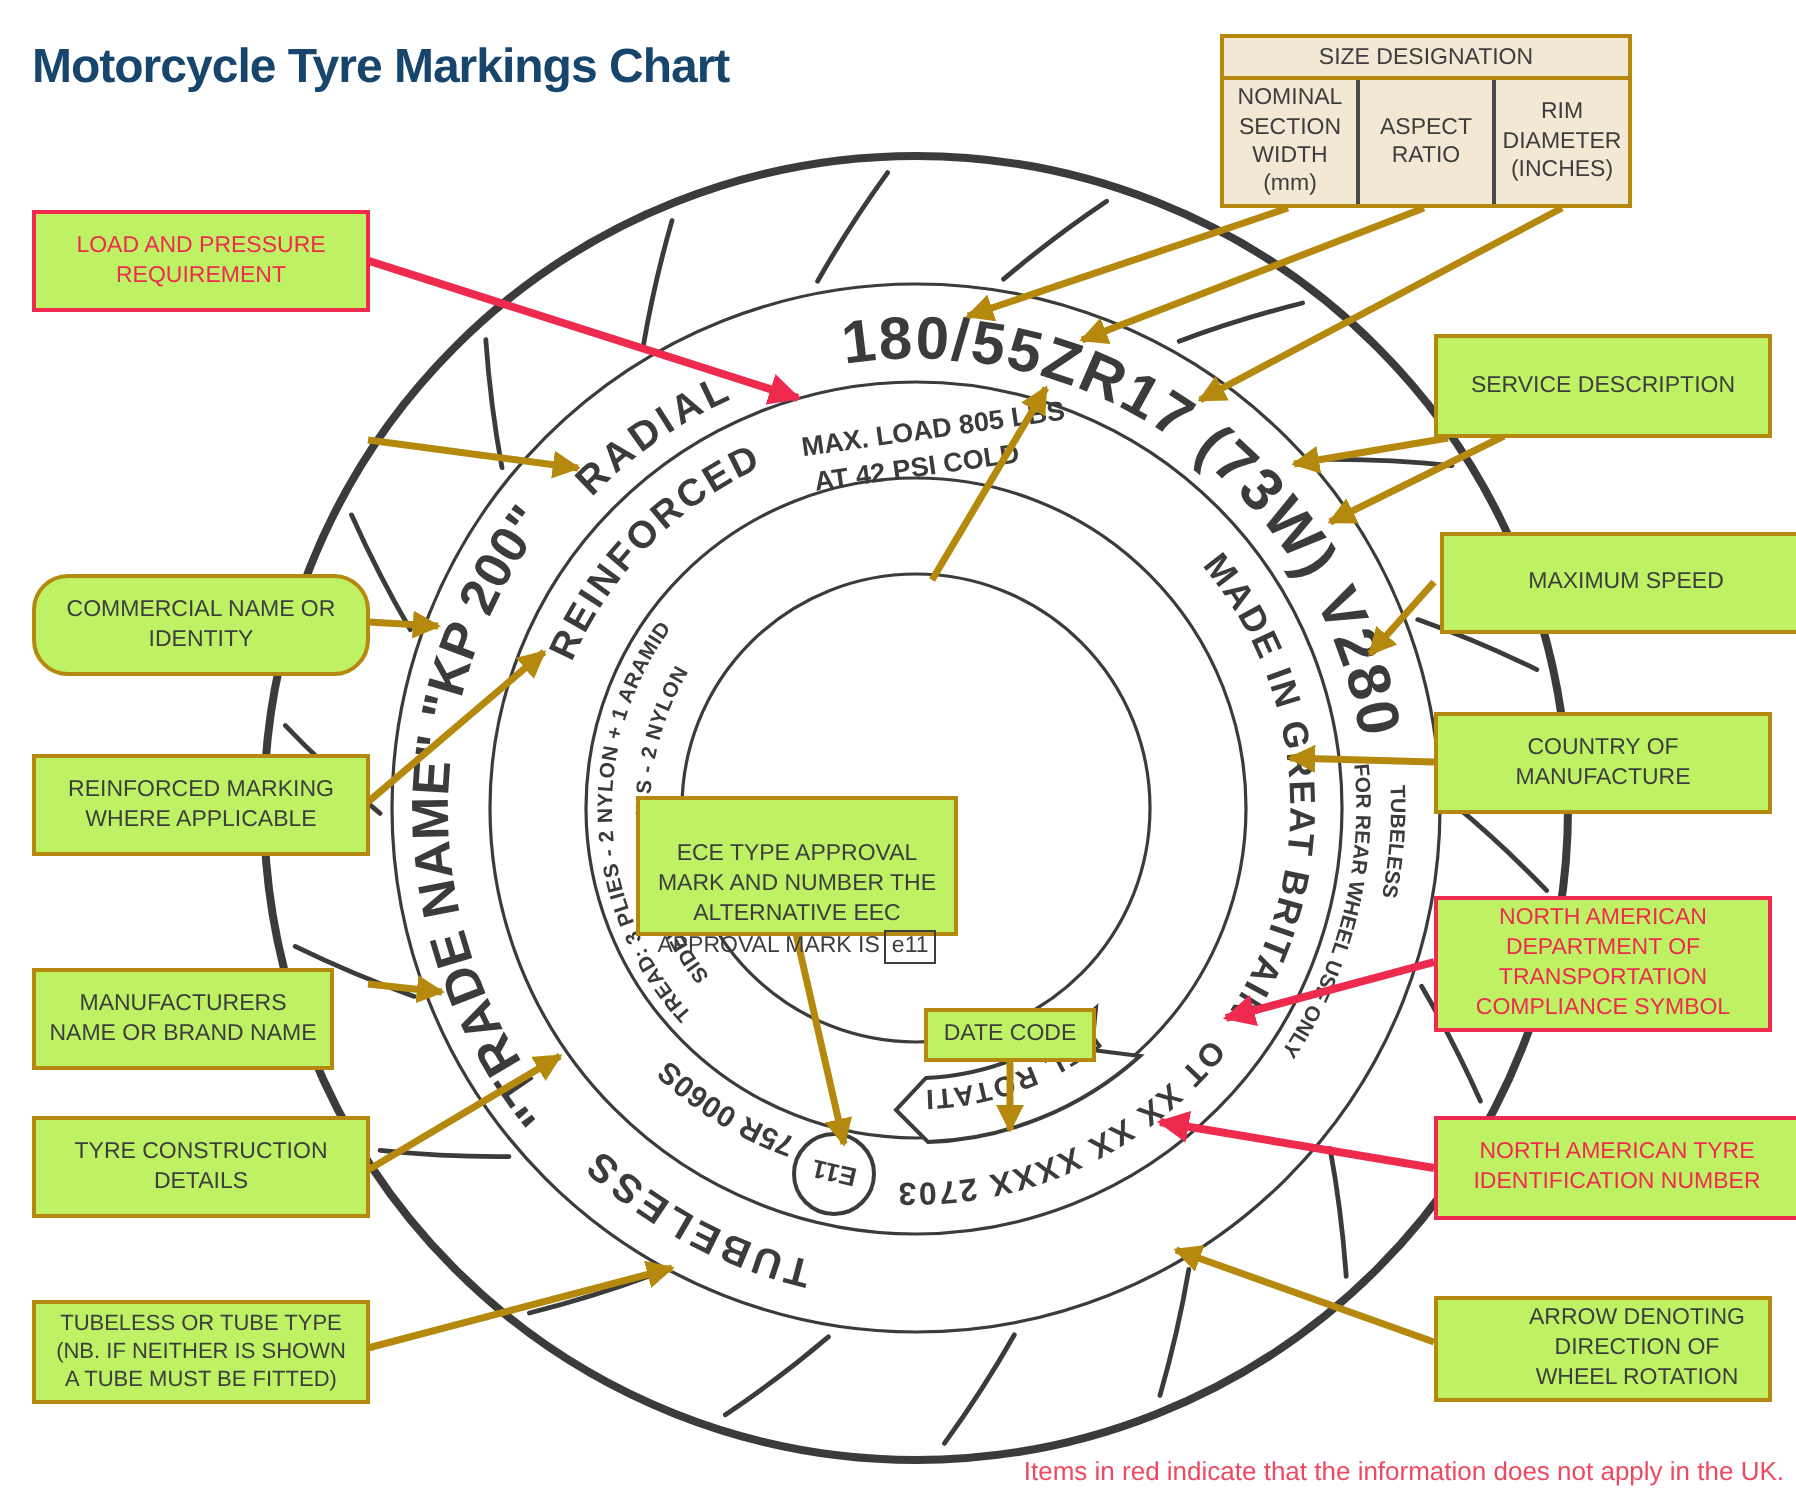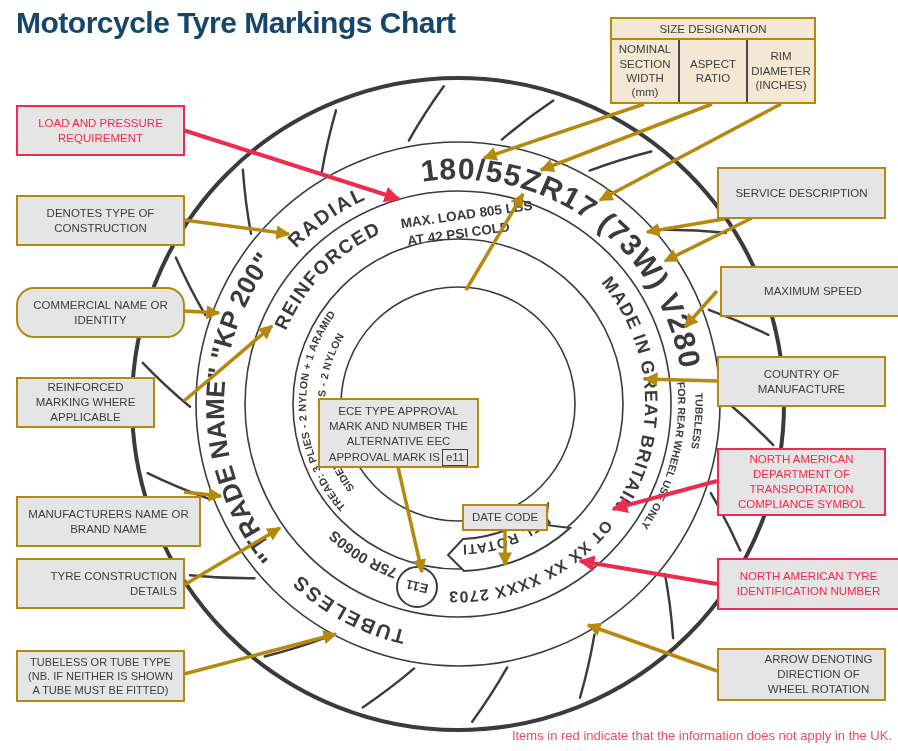--- a/index.html
+++ b/index.html
@@ -1,24 +1,24 @@
 <!DOCTYPE html>
 <html><head>
 <meta charset="utf-8">
 <style>
   html,body{margin:0;padding:0;background:#fff;}
   #stage{position:relative;width:898px;height:751px;background:#fff;overflow:hidden;
          font-family:"Liberation Sans",sans-serif;}
   #tyre-svg{position:absolute;left:0;top:0;z-index:1;}
   #tyre-svg text{font-family:"Liberation Sans",sans-serif;font-weight:bold;fill:#3b3b3b;}
-  .title{position:absolute;left:16px;top:6px;z-index:2;font-size:30px;font-weight:bold;
+  .title{position:absolute;left:16px;top:20px;z-index:2;font-size:24px;font-weight:bold;
          color:#17456b;letter-spacing:-0.5px;}
   .footer{position:absolute;right:6px;bottom:8px;z-index:2;font-size:13px;color:#ef4860;}
   .co{position:absolute;z-index:2;display:flex;align-items:center;justify-content:center;
-      text-align:center;background:#e5e5e5;border:2px solid #b5880e;font-size:11.5px;
+      text-align:center;background:#bef264;border:2px solid #b5880e;font-size:11.5px;
       line-height:1.3;color:#3d3d3d;padding:3px 6px;box-sizing:border-box;}
   .co.red{border-color:#ee2b4e;color:#ee2b4e;}
   .sizetable{position:absolute;z-index:2;left:610px;top:17px;width:206px;height:87px;
       background:#f2e8d4;border:2px solid #b5880e;box-sizing:border-box;display:flex;
       flex-direction:column;font-size:11.5px;color:#3d3d3d;}
   .sizetable .hdr{flex:0 0 19px;display:flex;align-items:center;justify-content:center;
       border-bottom:2px solid #b5880e;}
   .sizetable .cols{flex:1;display:flex;}
   .sizetable .col{flex:1;display:flex;align-items:center;justify-content:center;
       text-align:center;padding:2px;line-height:1.25;}
@@ -168,31 +168,30 @@
   <div class="sizetable">
     <div class="hdr">SIZE DESIGNATION</div>
     <div class="cols">
       <div class="col">NOMINAL SECTION WIDTH (mm)</div>
       <div class="col">ASPECT RATIO</div>
       <div class="col">RIM DIAMETER (INCHES)</div>
     </div>
   </div>
 
   <div class="co red" style="left:16px;top:105px;width:169px;height:51px;">LOAD AND PRESSURE REQUIREMENT</div>
-  <div class="co" style="left:16px;top:195px;width:169px;height:51px;">DENOTES TYPE OF CONSTRUCTION</div>
   <div class="co" style="left:16px;top:287px;width:169px;height:51px;border-radius:18px;">COMMERCIAL NAME OR IDENTITY</div>
-  <div class="co" style="left:16px;top:377px;width:139px;height:51px;">REINFORCED MARKING WHERE APPLICABLE</div>
-  <div class="co" style="left:16px;top:496px;width:185px;height:51px;">MANUFACTURERS NAME OR BRAND NAME</div>
-  <div class="co" style="left:16px;top:558px;width:169px;height:51px;text-align:right;">TYRE CONSTRUCTION DETAILS</div>
+  <div class="co" style="left:16px;top:377px;width:169px;height:51px;">REINFORCED MARKING WHERE APPLICABLE</div>
+  <div class="co" style="left:16px;top:484px;width:151px;height:51px;">MANUFACTURERS NAME OR BRAND NAME</div>
+  <div class="co" style="left:16px;top:558px;width:169px;height:51px;">TYRE CONSTRUCTION DETAILS</div>
   <div class="co" style="left:16px;top:650px;width:169px;height:52px;font-size:11px;">TUBELESS OR TUBE TYPE (NB. IF NEITHER IS SHOWN A TUBE MUST BE FITTED)</div>
 
   <div class="co svcbox" style="left:717px;top:167px;width:169px;height:52px;">
     <div>SERVICE DESCRIPTION</div>
   </div>
   <div class="co" style="left:720px;top:266px;width:186px;height:51px;">MAXIMUM SPEED</div>
   <div class="co" style="left:717px;top:356px;width:169px;height:51px;">COUNTRY OF MANUFACTURE</div>
   <div class="co red" style="left:717px;top:448px;width:169px;height:68px;">NORTH AMERICAN DEPARTMENT OF TRANSPORTATION COMPLIANCE SYMBOL</div>
   <div class="co red" style="left:717px;top:558px;width:183px;height:52px;">NORTH AMERICAN TYRE IDENTIFICATION NUMBER</div>
   <div class="co" style="left:717px;top:648px;width:169px;height:53px;padding-left:40px;">ARROW DENOTING DIRECTION OF WHEEL ROTATION</div>
 
-  <div class="co" style="left:318px;top:398px;width:161px;height:70px;display:block;text-align:center;padding-top:4px;"><span>ECE TYPE APPROVAL MARK AND NUMBER THE ALTERNATIVE EEC APPROVAL MARK IS</span><span class="e11box">e11</span></div>
+  <div class="co" style="left:318px;top:398px;width:161px;height:70px;display:block;text-align:center;padding-top:20px;"><span>ECE TYPE APPROVAL MARK AND NUMBER THE ALTERNATIVE EEC APPROVAL MARK IS</span><span class="e11box">e11</span></div>
   <div class="co" style="left:462px;top:504px;width:86px;height:27px;">DATE CODE</div>
 </div>
 
 </body></html>

